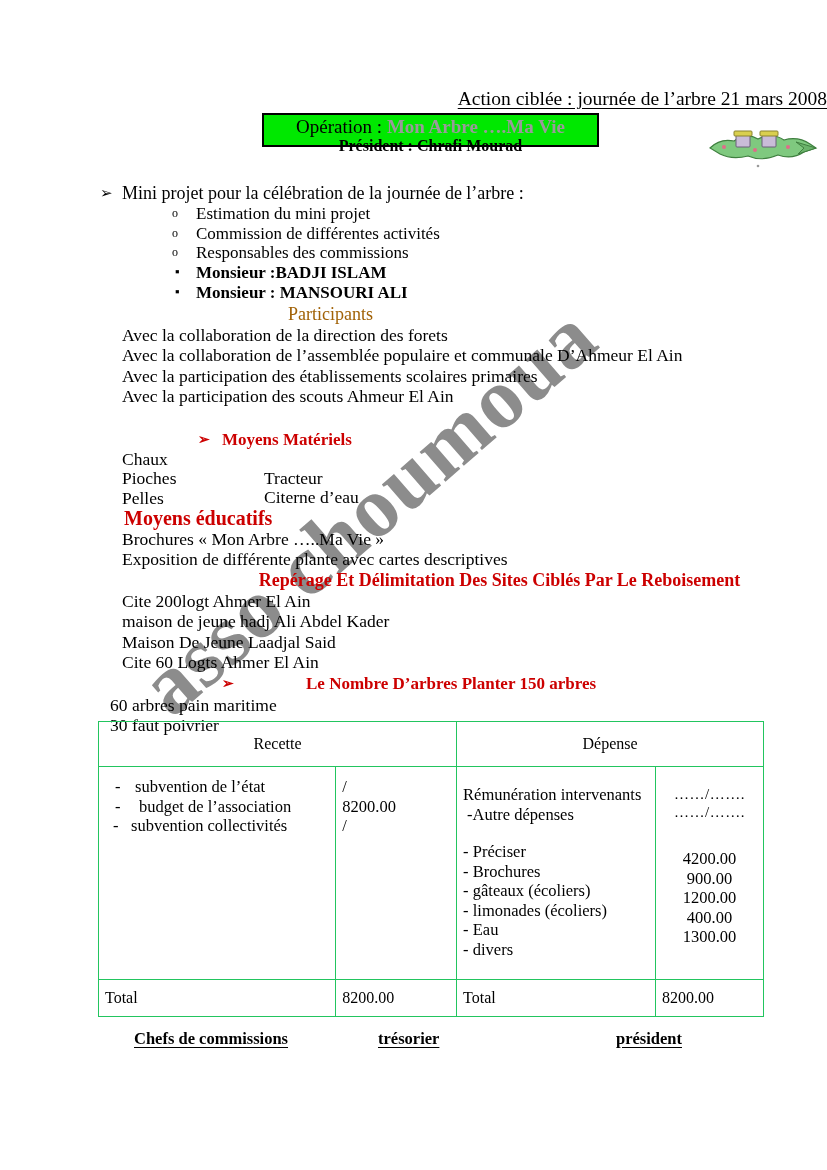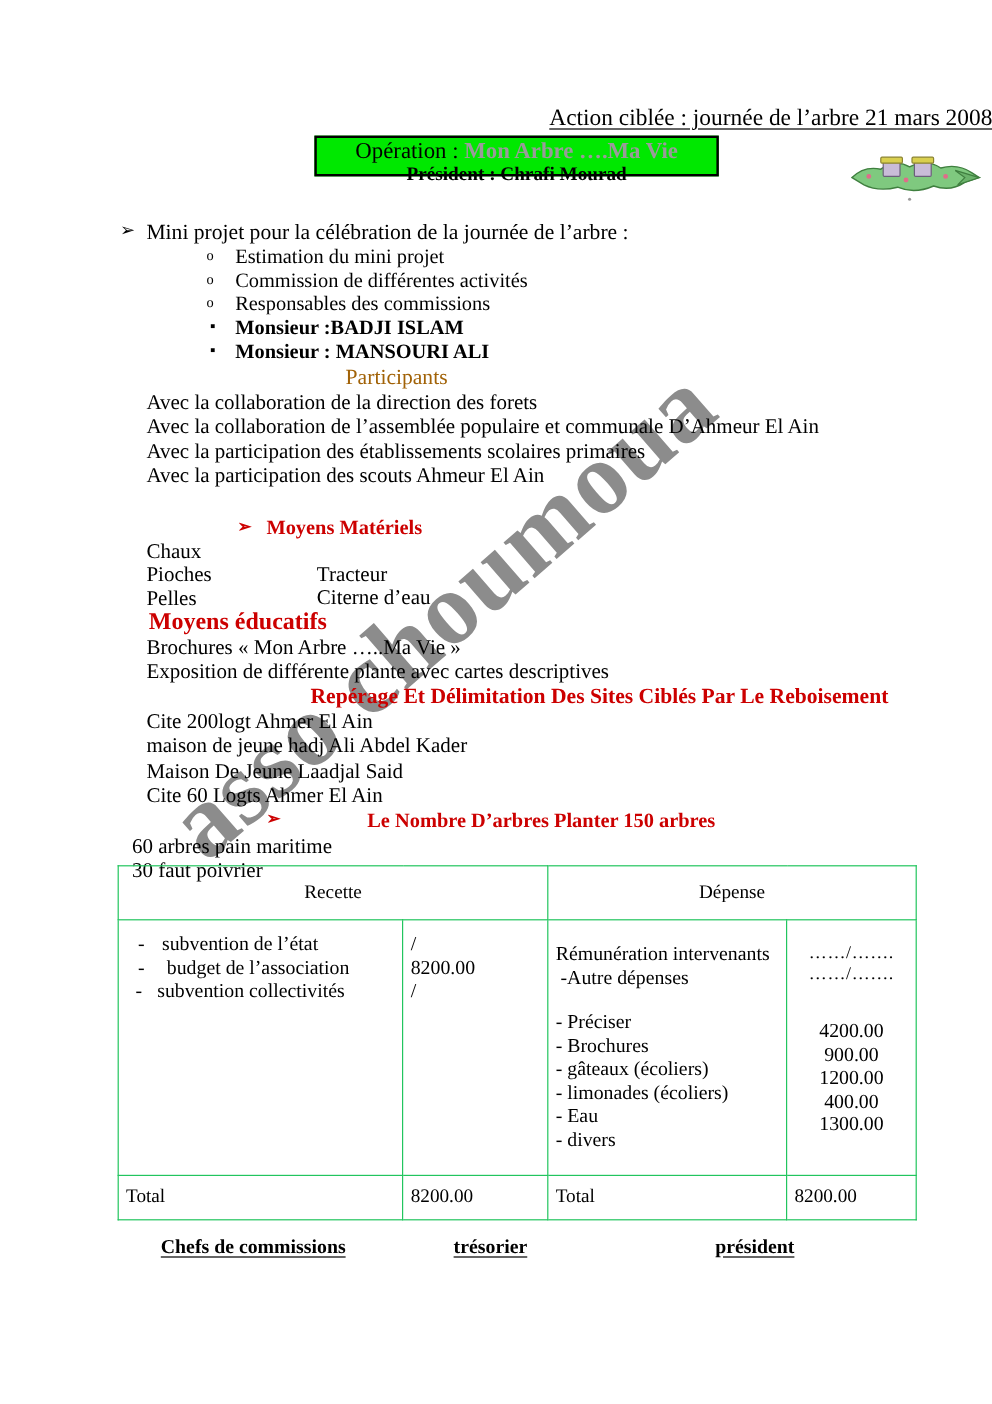--- a/index.html
+++ b/index.html
@@ -328,21 +328,21 @@
   #signatures span {
     position: absolute;
     font-weight: bold;
     font-size: 16.5px;
     text-decoration: underline;
     text-underline-offset: 3px;
     white-space: nowrap;
   }
   #sig-chefs { left: 134px; }
   #sig-tresorier { left: 378px; }
-  #sig-president { left: 596px; }
+  #sig-president { left: 616px; }
 </style>
 </head>
 <body>
 
 <div id="page">
 
   <div id="watermark">asso choumoua</div>
 
   <div id="doc-title">
     <span>Action ciblée : journée de l’arbre 21 mars 2008</span>

